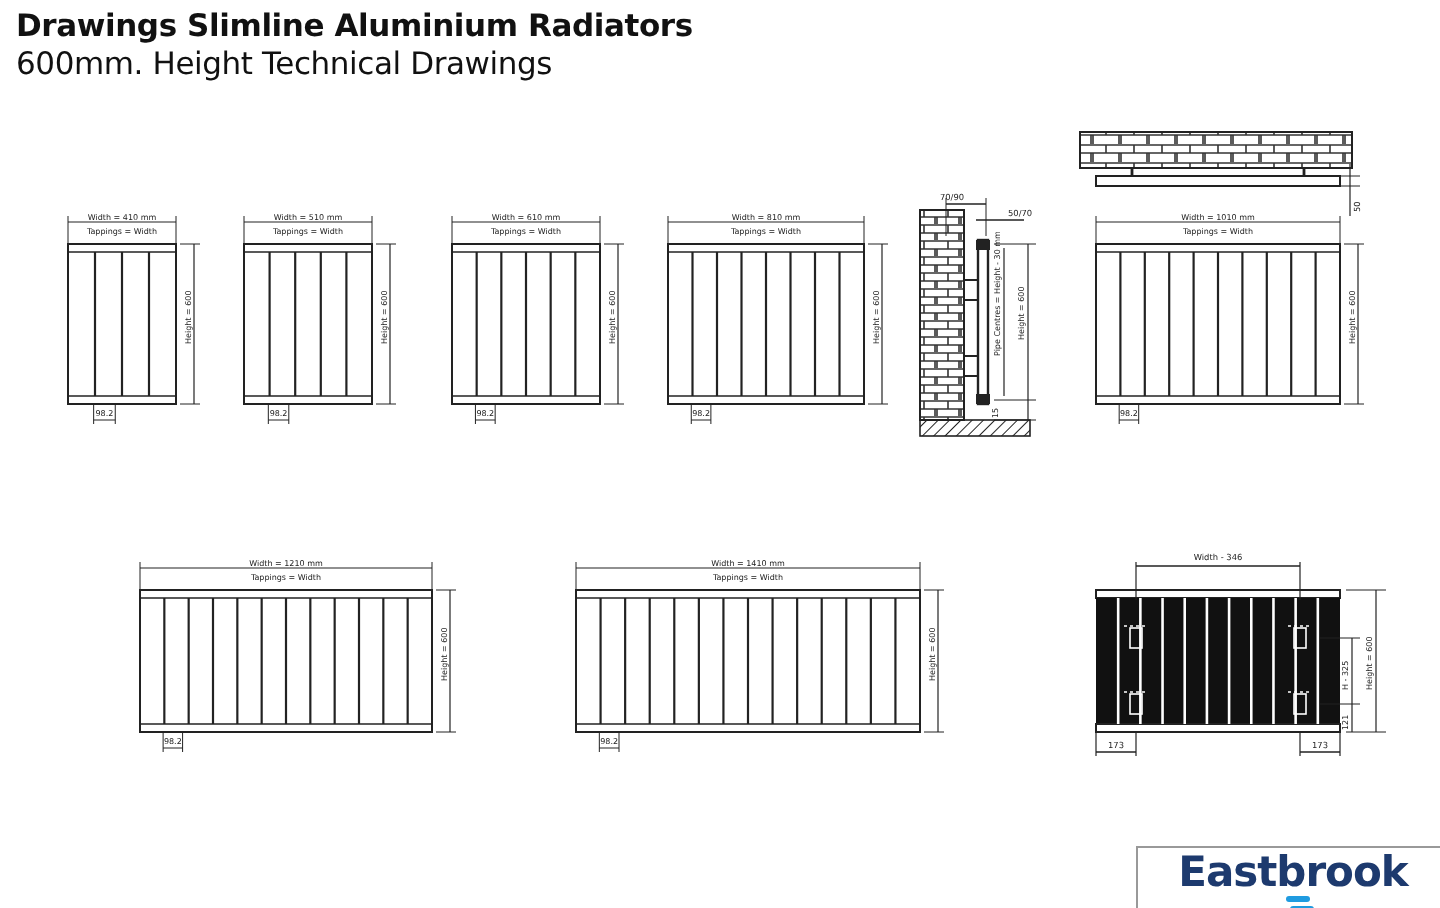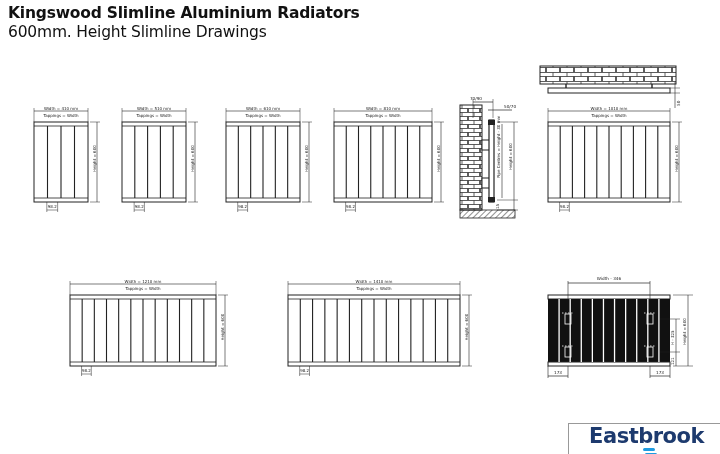--- a/index.html
+++ b/index.html
@@ -9,22 +9,22 @@
   svg.drawing { position:absolute; left:0; top:0; }
   .logo { position:absolute; left:568px; top:423px; width:152px; height:31px; border-left:1px solid #999; border-top:1px solid #999; display:flex; align-items:center; padding-left:4px; box-sizing:border-box;flex-direction:column; }
   .logo-text { font-family:"DejaVu Sans", sans-serif; font-weight:bold; font-size:21px; color:#1d3a6e; letter-spacing:-0.5px; }
   .logo-mark { margin-left:7px; display:flex; flex-direction:column; gap:2px; }
   .logo-mark span { display:block; width:12px; height:3px; background:#1f9be0; border-radius:2px; }
   .logo-mark span:nth-child(2){ margin-left:2px; }
 </style>
 </head>
 <body>
 
-<div class="title">Kingswood Slimline Aluminium Radiators</div>
-<div class="subtitle">600mm. Height Slimline Drawings</div>
+<div class="title">Drawings Slimline Aluminium Radiators</div>
+<div class="subtitle">600mm. Height Technical Drawings</div>
 
 <svg class="drawing" width="720" height="454" viewBox="0 0 720 454" xmlns="http://www.w3.org/2000/svg">
   <defs>
     <pattern id="brick" width="12" height="8" patternUnits="userSpaceOnUse">
       <rect width="12" height="8" fill="#fff"></rect>
       <path d="M0 0.5H12 M0 4.5H12 M6 0.5V4.5 M0.5 4.5V8.5 M11.5 4.5V8.5" stroke="#333" stroke-width="0.8" fill="none"></path>
     </pattern>
     <pattern id="brickH" width="14" height="9" patternUnits="userSpaceOnUse">
       <rect width="14" height="9" fill="#fff"></rect>
       <path d="M0 0.5H14 M0 4.5H14 M7 0.5V4.5 M0.5 4.5V9 M13.5 4.5V9" stroke="#333" stroke-width="0.8" fill="none"></path>

